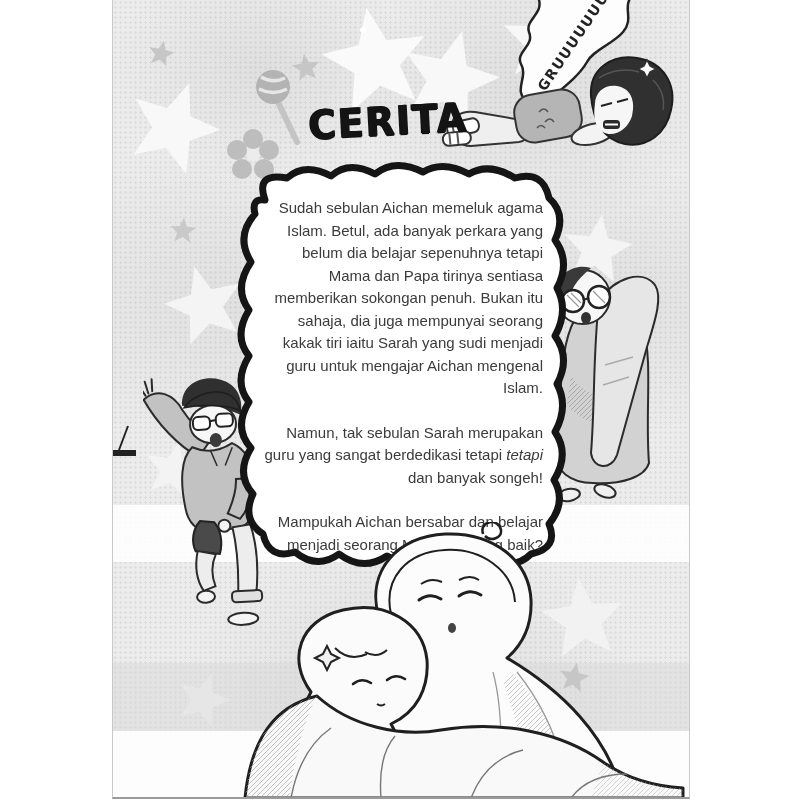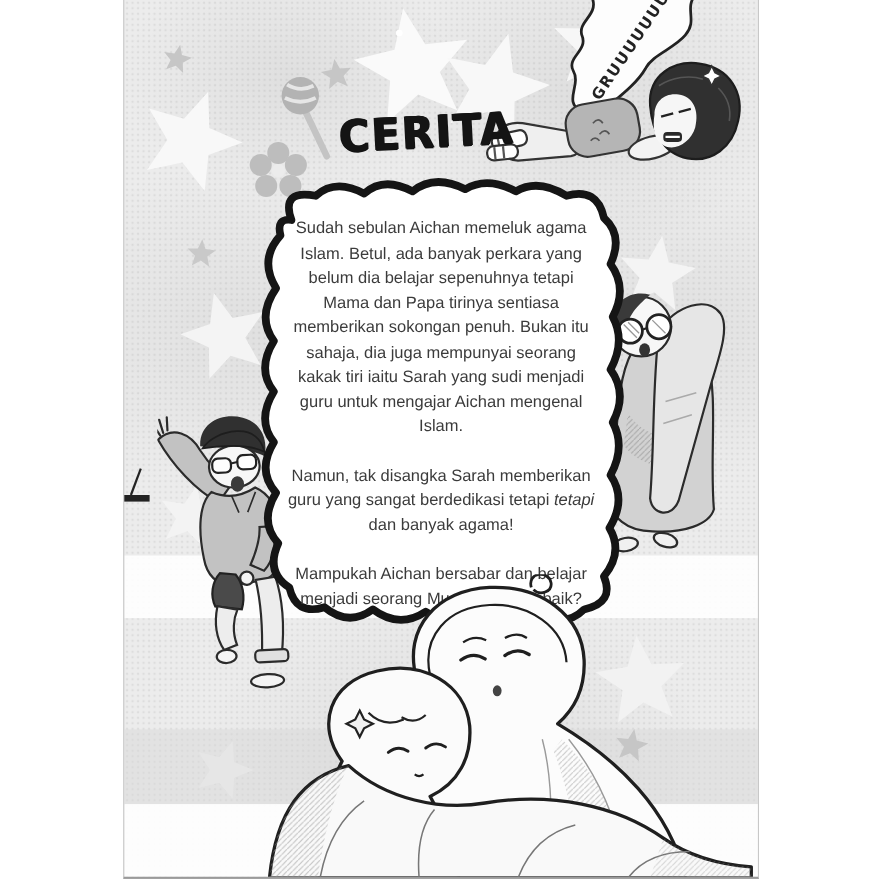--- a/index.html
+++ b/index.html
@@ -16,21 +16,21 @@
         border-left:1px solid #c8c8c8;border-right:1px solid #c8c8c8;border-bottom:2px solid #9a9a9a;}
   .page::before{content:"";position:absolute;inset:0;z-index:0;pointer-events:none;
         background-image:radial-gradient(rgba(90,90,90,0.10) 1px, transparent 1.4px);
         background-size:5px 5px;}
   .abs{position:absolute;}
   .title{left:180px;top:98px;width:190px;text-align:center;z-index:3;
          font-family:"DejaVu Sans",sans-serif;font-weight:bold;font-size:40px;
          letter-spacing:2px;color:#141414;transform:rotate(-3deg) scaleX(0.94);
          text-shadow:1px 0 #141414,-1px 0 #141414,0 1px #141414;}
   .bubble-svg{left:112px;top:150px;z-index:3;}
-  .story{left:146px;top:197px;width:284px;z-index:4;text-align:center;
+  .story{left:146px;top:197px;width:284px;z-index:4;text-align:right;
          font-size:15px;line-height:22.5px;color:#3b3b3b;}
   .story .para{margin:0 0 22px 0;}
   .story .para:last-child{margin-bottom:0;}
   .bg-svg{left:0;top:0;z-index:0;}
   .deco{z-index:1;}
   .sleeper{left:328px;top:0;z-index:2;}
   .pillowkid{left:428px;top:255px;z-index:1;}
   .boy{left:30px;top:370px;z-index:2;}
   .huggers{left:118px;top:522px;z-index:5;}
   .edgemark{left:-1px;top:422px;z-index:2;}
@@ -193,21 +193,21 @@
         Q 318 20 324 48
         Q 342 64 330 90  Q 346 112 332 138  Q 344 160 330 186  Q 346 208 332 234  Q 344 256 330 282  Q 345 304 329 330  Q 342 352 324 374
         Q 334 398 306 404
         Q 288 422 262 406  Q 238 424 212 406  Q 188 424 162 406  Q 138 422 114 404  Q 92 420 70 402
         Q 44 410 38 384
         Q 16 370 28 344  Q 10 324 26 298  Q 8 278 24 252  Q 8 232 24 206  Q 8 186 24 160  Q 8 138 26 112  Q 10 86 30 64  Q 26 48 40 50 Z" fill="#ffffff" stroke="#151515" stroke-width="7" stroke-linejoin="round"></path>
     </svg>
 
     <div class="abs story">
       <p class="para">Sudah sebulan Aichan memeluk agama Islam. Betul, ada banyak perkara yang belum dia belajar sepenuhnya tetapi Mama dan Papa tirinya sentiasa memberikan sokongan penuh. Bukan itu sahaja, dia juga mempunyai seorang kakak tiri iaitu Sarah yang sudi menjadi guru untuk mengajar Aichan mengenal Islam.</p>
-      <p class="para"><span>Namun, tak disangka Sarah memberikan guru yang sangat berdedikasi tetapi </span><i>tetapi</i><span> dan banyak agama!</span></p>
+      <p class="para"><span>Namun, tak sebulan Sarah merupakan guru yang sangat berdedikasi tetapi </span><i>tetapi</i><span> dan banyak songeh!</span></p>
       <p class="para">Mampukah Aichan bersabar dan belajar menjadi seorang Muslimah yang baik?</p>
     </div>
 
     <svg class="abs huggers" width="460" height="276" viewBox="0 0 460 276">
 
       <path d="M 148 96 C 134 48 168 14 214 12 C 262 10 298 38 300 78 C 301 102 292 122 276 136
                C 330 168 378 214 392 276 L 104 276 C 100 210 116 140 148 96 Z" fill="#fcfcfc" stroke="#1f1f1f" stroke-width="3" stroke-linejoin="round"></path>
       <path d="M 160 92 C 152 56 176 30 214 28 C 250 26 282 48 284 80" fill="none" stroke="#1f1f1f" stroke-width="2"></path>
       <path d="M 286 150 C 310 180 330 220 338 270 M 262 150 C 270 180 272 220 268 270" stroke="#9a9a9a" stroke-width="1.3" fill="none"></path>
       <path d="M 280 150 C 306 176 330 214 344 276 L 300 276 C 292 230 284 190 272 160 Z" fill="url(#ht)" opacity="0.55"></path>

